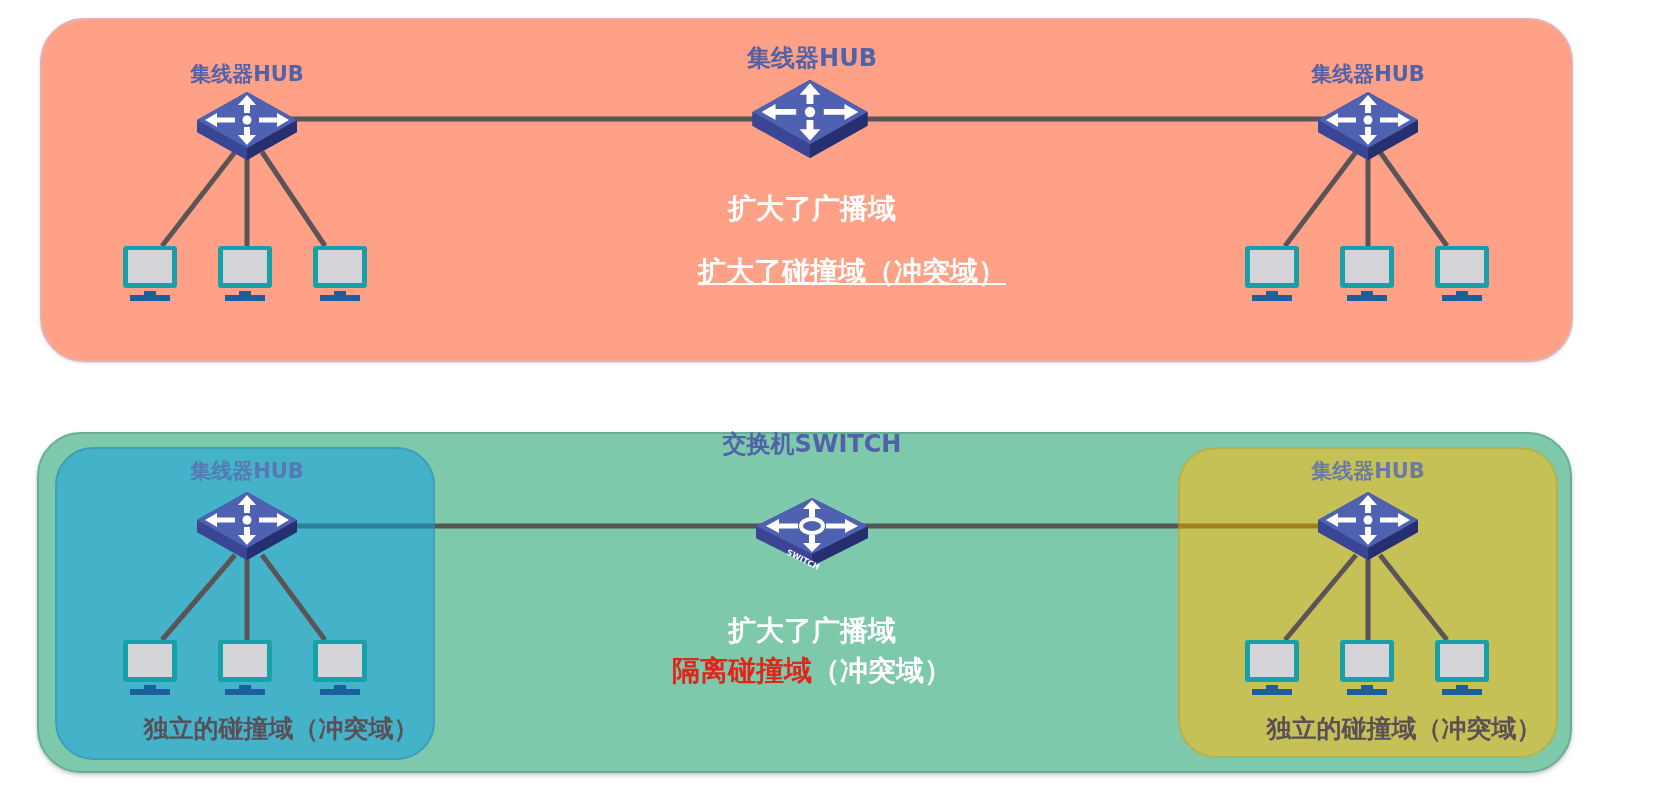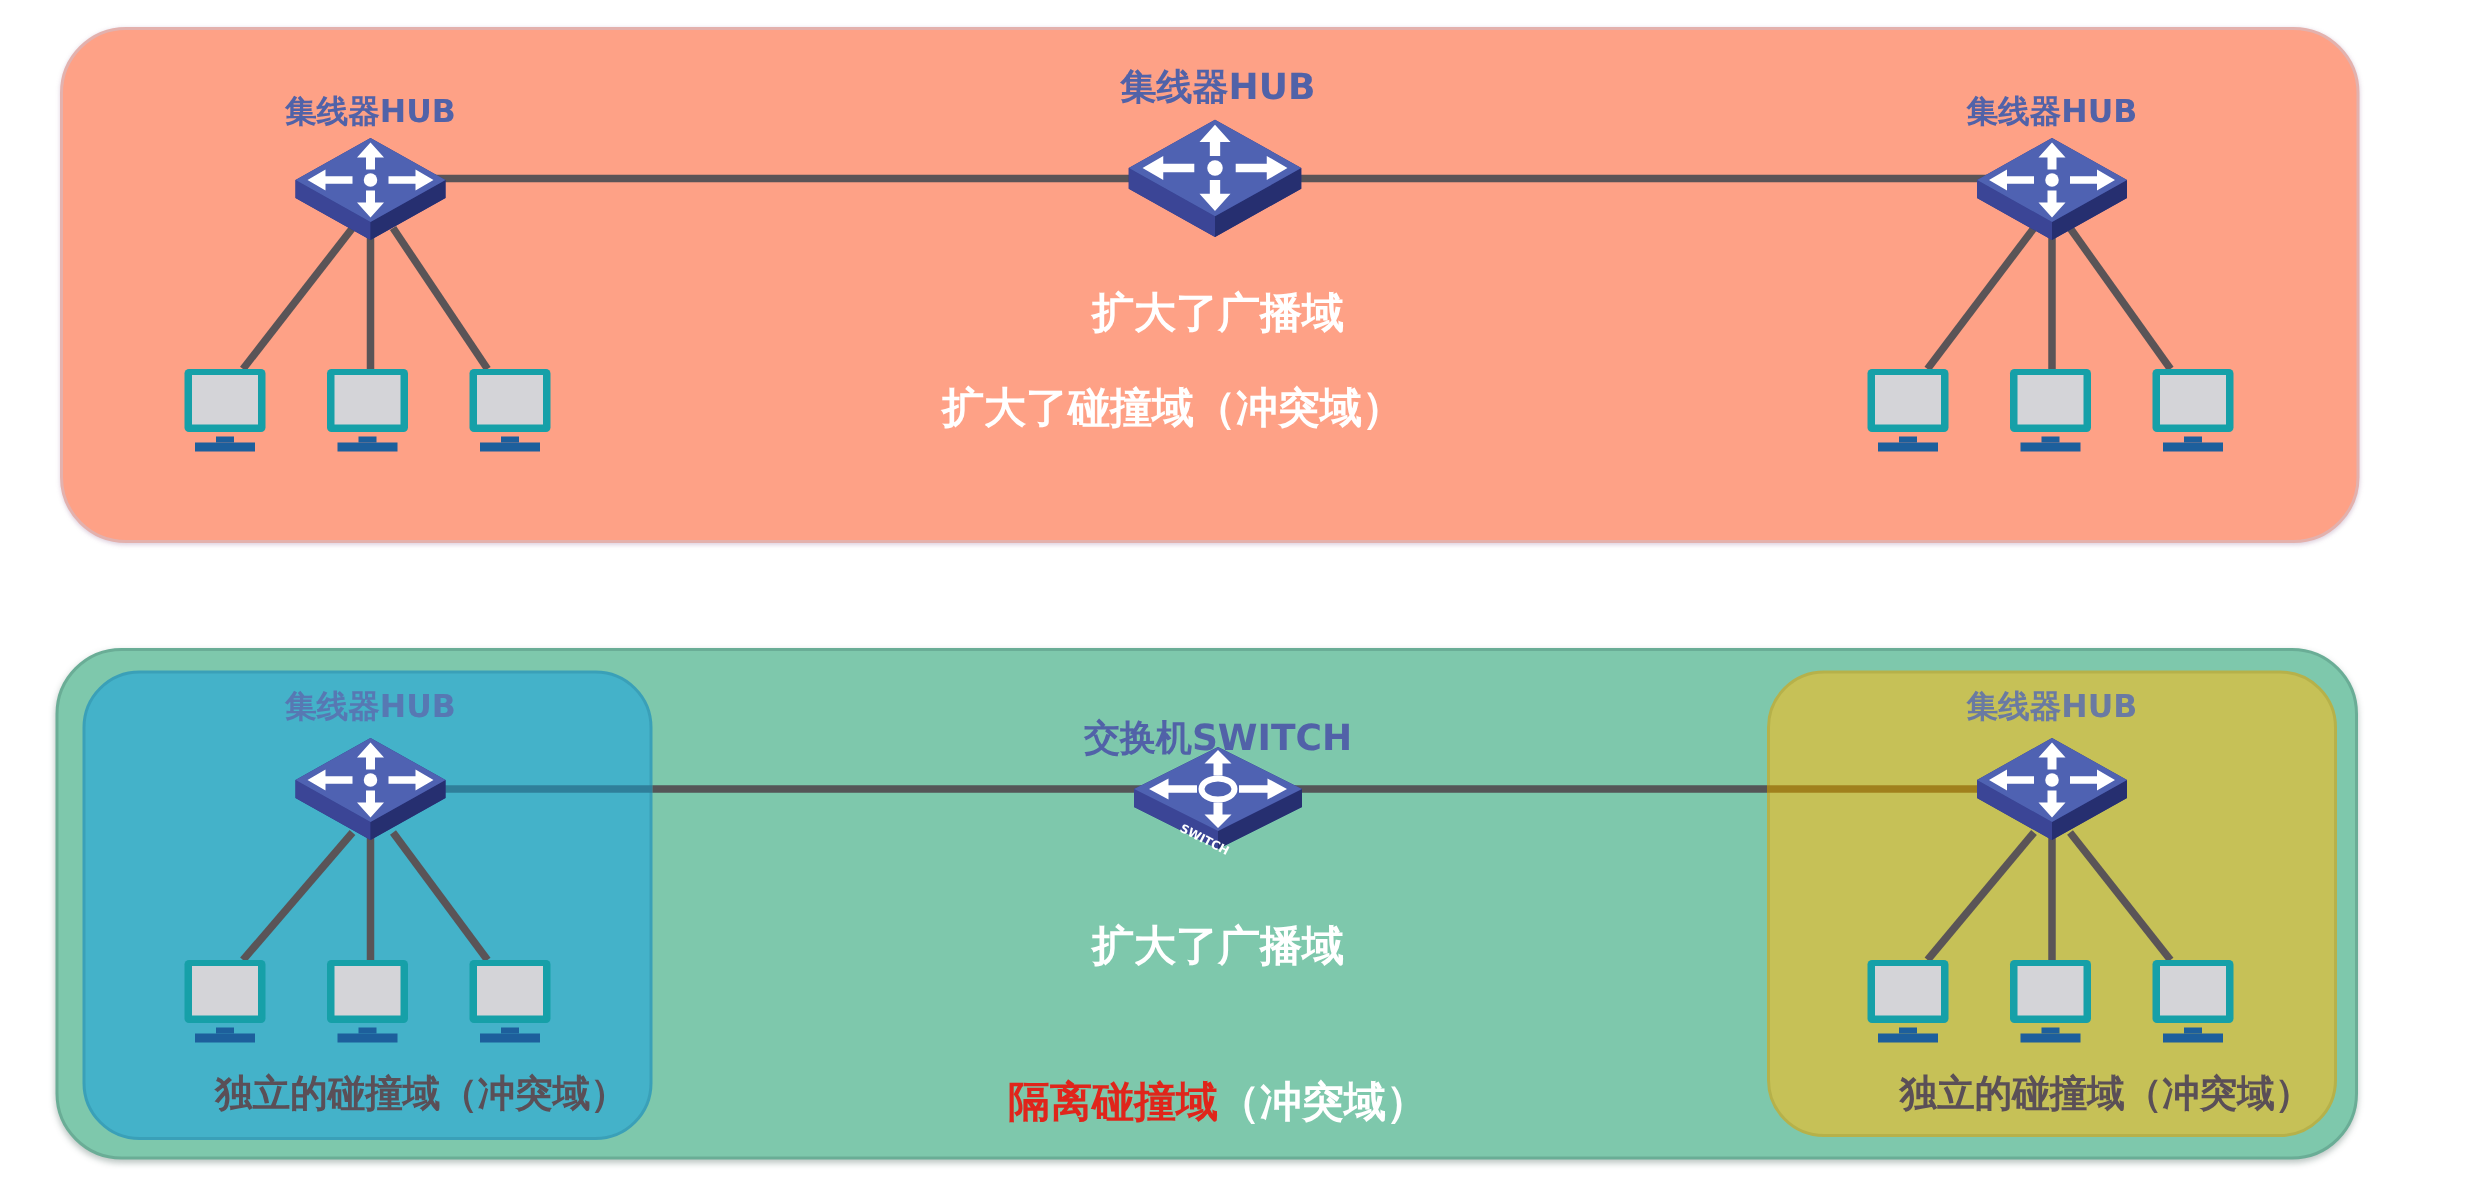--- a/index.html
+++ b/index.html
@@ -144,21 +144,21 @@
     </g>
   <g>
       <use href="#pc" x="1462" y="640"></use>
     </g>
 </svg>
 
 <div class="label hub-label" style="left:247px; top:60px;">集线器HUB</div>
 <div class="label hub-label-big" style="left:812px; top:42px;">集线器HUB</div>
 <div class="label hub-label" style="left:1368px; top:60px;">集线器HUB</div>
 <div class="label caption" style="left:812px; top:190px;">扩大了广播域</div>
-<div class="label caption" style="left:782px; top:253px;">扩大了碰撞域（冲突域）</div>
+<div class="label caption" style="left:852px; top:253px;text-decoration:underline;">扩大了碰撞域（冲突域）</div>
 
 <div class="label hub-label-faded" style="left:247px; top:457px;">集线器HUB</div>
-<div class="label hub-label-big" style="left:812px; top:476px;">交换机SWITCH</div>
+<div class="label hub-label-big" style="left:812px; top:428px;">交换机SWITCH</div>
 <div class="label hub-label-faded" style="left:1368px; top:457px;">集线器HUB</div>
 <div class="label caption" style="left:812px; top:612px;">扩大了广播域</div>
-<div class="label caption" style="left:812px; top:716px;font-family:Liberation Mono, monospace;"><span class="red">隔离碰撞域</span><span>（冲突域）</span></div>
+<div class="label caption" style="left:812px; top:652px;font-family:Liberation Mono, monospace;"><span class="red">隔离碰撞域</span><span>（冲突域）</span></div>
 <div class="label zone-caption" style="left:245px; top:712px;">独立的碰撞域（冲突域）</div>
 <div class="label zone-caption" style="left:1368px; top:712px;">独立的碰撞域（冲突域）</div>
 
 </body></html>

